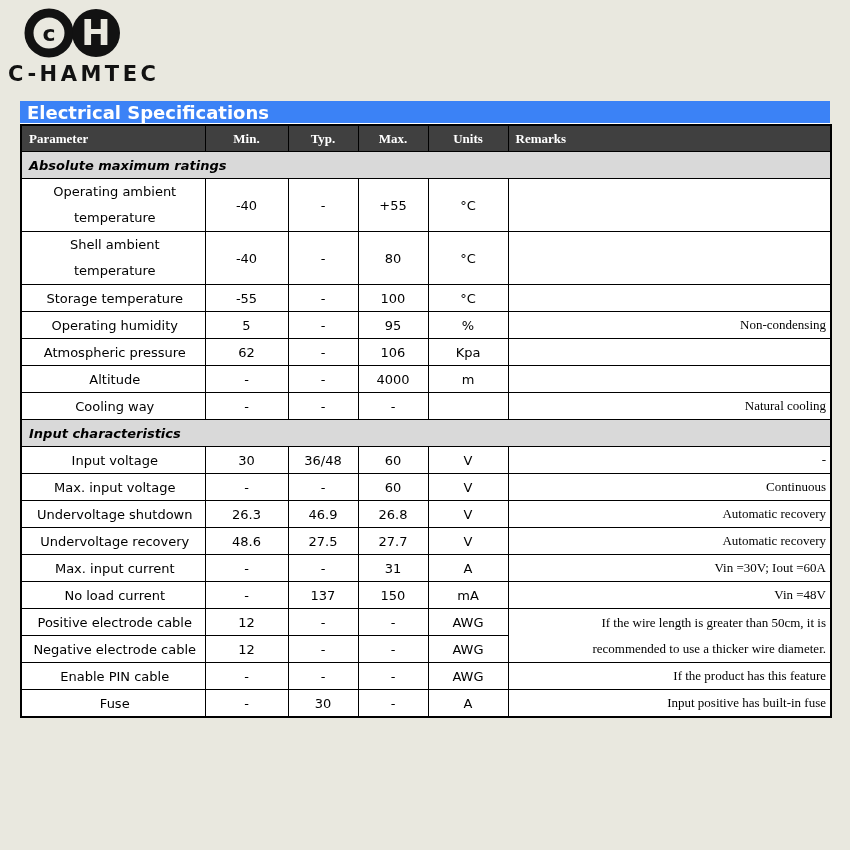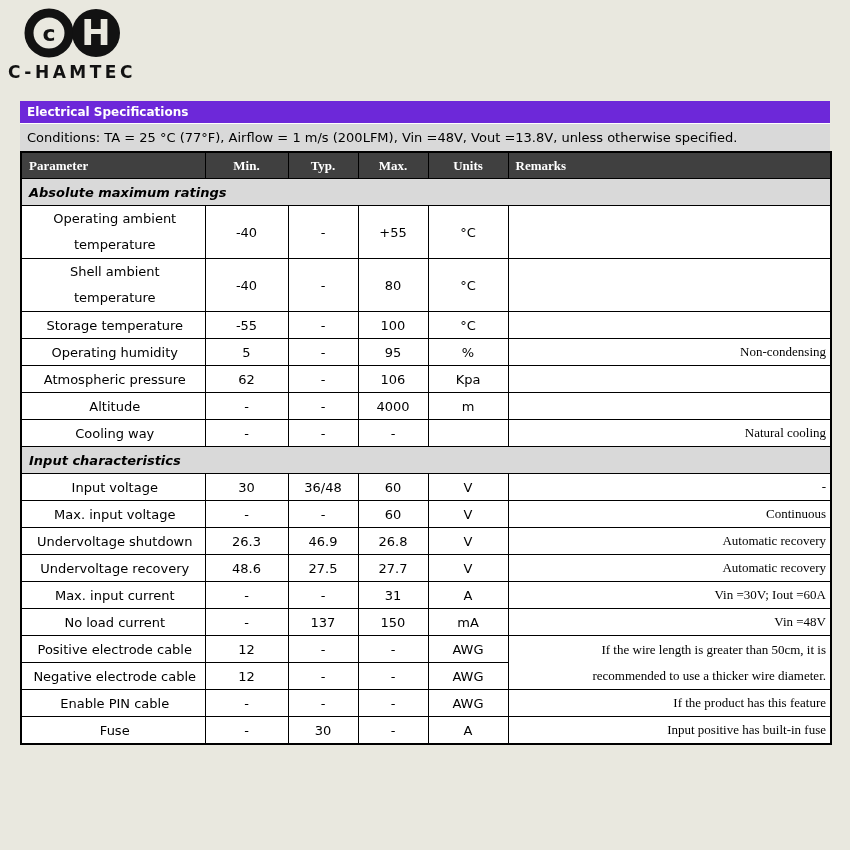--- a/index.html
+++ b/index.html
@@ -21,39 +21,39 @@
   .logo {
     position: absolute;
     left: 8px;
     top: 8px;
     width: 160px;
   }
   .logo-mark { display: block; margin-left: 14px; }
   .logo-text {
     display: block;
     margin-top: 2px;
-    font-size: 17px;
+    font-size: 21px;
     font-weight: 800;
     letter-spacing: 3.5px;
     color: #121212;
     white-space: nowrap;
   }
 
   
   .spec {
     position: absolute;
     left: 20px;
     top: 101px;
     width: 810px;
   }
   .titlebar {
-    background: #6d28d9;
+    background: #3b82f6;
     color: #ffffff;
     font-weight: bold;
-    font-size: 12px;
+    font-size: 18px;
     height: 23px;
     line-height: 23px;
     padding-left: 7px;
     box-sizing: border-box;
     border-bottom: 1px solid #ffffff;
   }
   .conditions {
     background: #d9d9d9;
     font-size: 13px;
     height: 27px;
@@ -113,21 +113,20 @@
       <circle cx="27" cy="25" r="20" fill="none" stroke="#121212" stroke-width="9"></circle>
       <text x="27" y="33" text-anchor="middle" font-size="22" font-weight="bold" font-family="DejaVu Sans, sans-serif" fill="#121212">c</text>
       <circle cx="74" cy="25" r="24" fill="#121212"></circle>
       <text x="74" y="37" text-anchor="middle" font-size="35" font-weight="bold" font-family="DejaVu Sans, sans-serif" fill="#e9e8df">H</text>
     </svg>
     <span class="logo-text">C-HAMTEC</span>
   </div>
 
   <div class="spec">
     <div class="titlebar">Electrical Specifications</div>
-    <div class="conditions">Conditions: TA = 25 °C (77°F), Airflow = 1 m/s (200LFM), Vin =48V, Vout =13.8V, unless otherwise specified.</div>
 
     <table class="spec-table">
       <colgroup>
         <col style="width:184px">
           <col style="width:83px">
           <col style="width:70px">
         <col style="width:70px">
           <col style="width:80px">
           <col style="width:323px">
       </colgroup>

